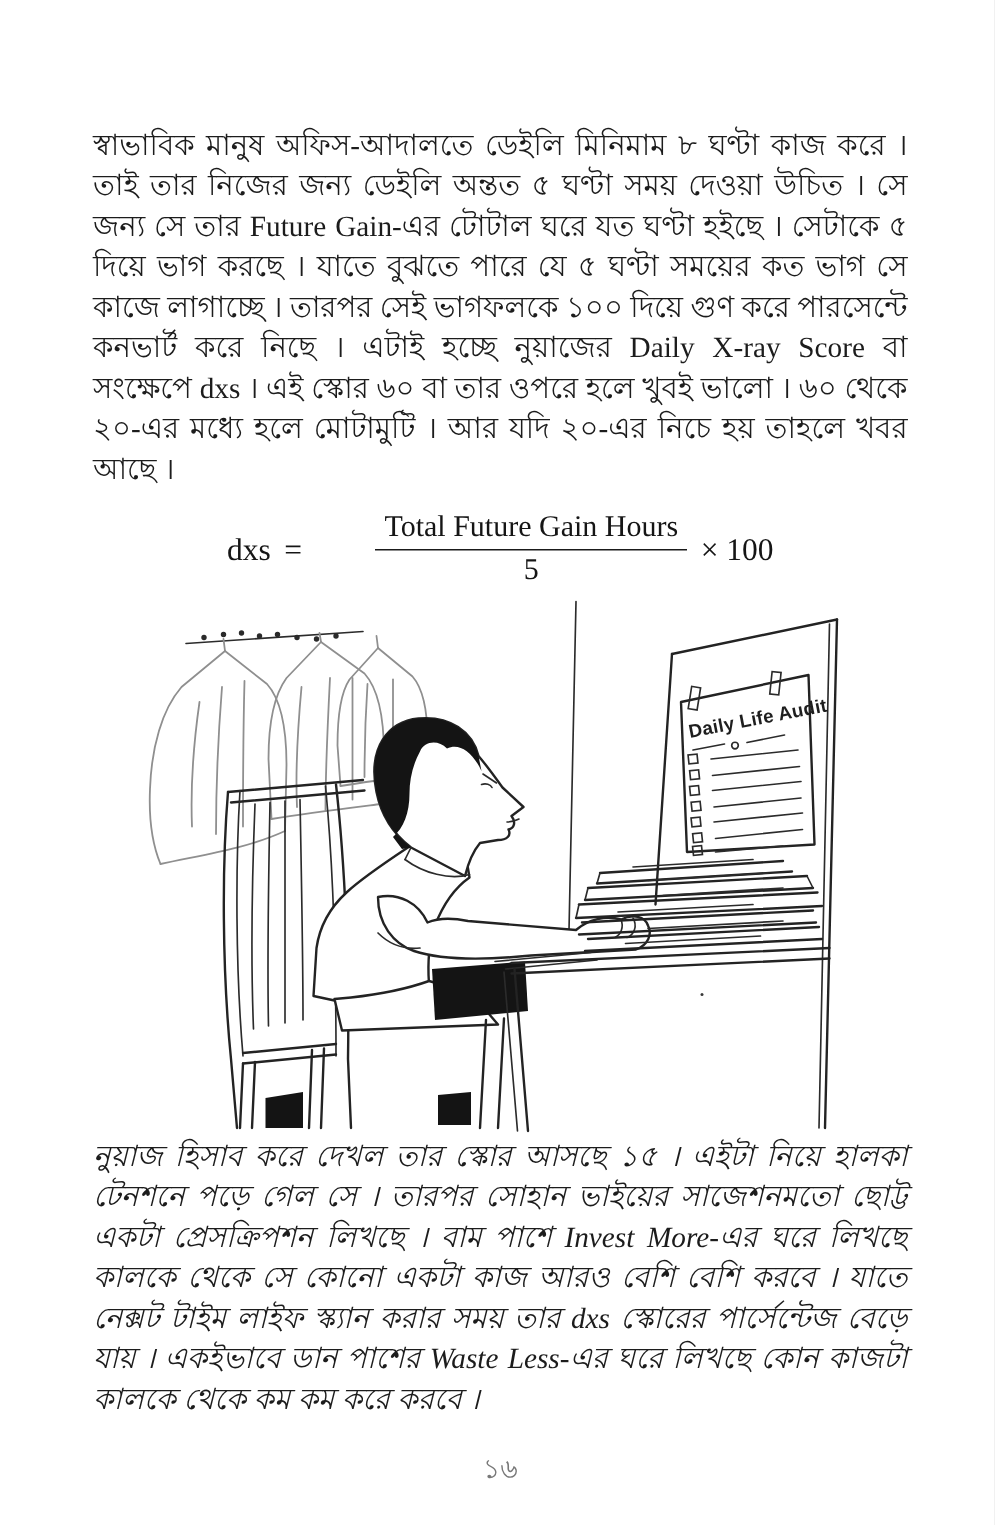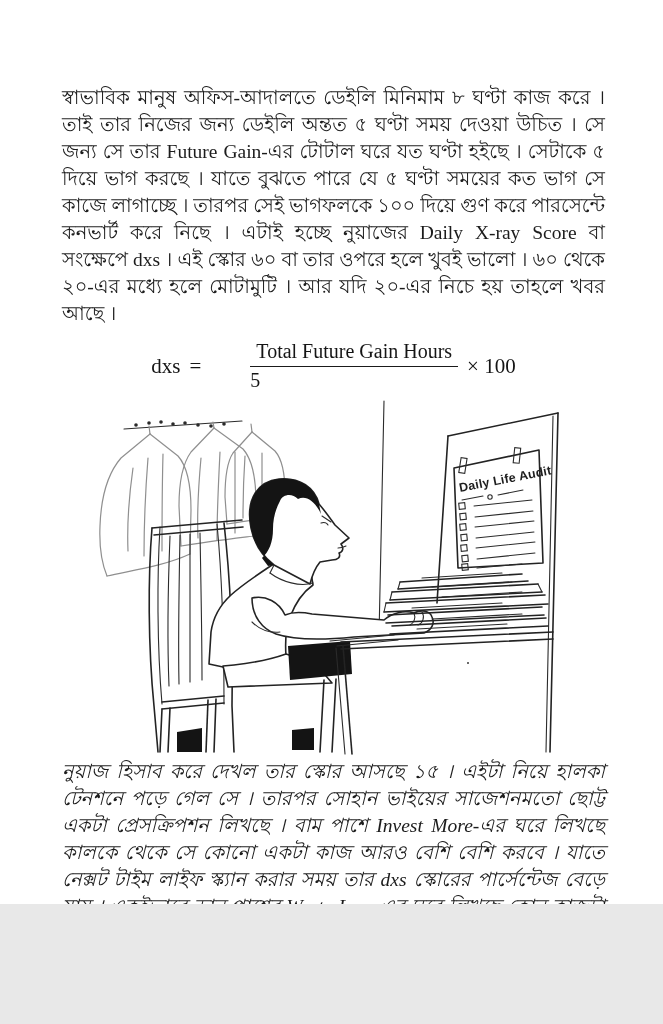--- a/index.html
+++ b/index.html
@@ -1,31 +1,31 @@
 <!DOCTYPE html>
 <html><head>
 <meta charset="utf-8">
 <style>
   html,body{margin:0;padding:0;background:#e8e8e8;}
   .page{
-    width:663px;height:904px;background:#ffffff;margin:0 auto;
+    width:663px;height:1024px;background:#ffffff;margin:0 auto;
     position:relative;overflow:hidden;
     font-family:"Liberation Serif","DejaVu Serif",serif;color:#1c1c1c;
   }
   .content{padding:0 58px 0 62px;}
   p.body-text{
     font-size:19.5px;line-height:27px;text-align:justify;margin:0;
     color:#1c1c1c;
   }
   .para-top{padding-top:84px;}
   .formula{
     display:flex;justify-content:center;align-items:center;gap:9px;
     margin:13px 0 4px;font-size:21px;color:#151515;
   }
-  .frac{display:inline-block;vertical-align:middle;margin-left:40px;}
+  .frac{display:inline-block;text-align:center;vertical-align:middle;margin-left:40px;}
   .frac .num{display:block;font-size:20px;padding:0 6px 3px;}
   .frac .den{display:block;font-size:20px;border-top:1.7px solid #1a1a1a;padding-top:2px;}
   .illustration{display:block;margin:4px 0 2px;}
   .para-bottom{margin-top:2px;font-style:italic;}
   .page-number{
     text-align:center;font-size:18px;color:#787878;margin-top:18px;
     font-family:Liberation Serif, serif;
   }
   
   .ln{fill:none;stroke:#232323;stroke-width:1.6;stroke-linecap:round;stroke-linejoin:round;}

